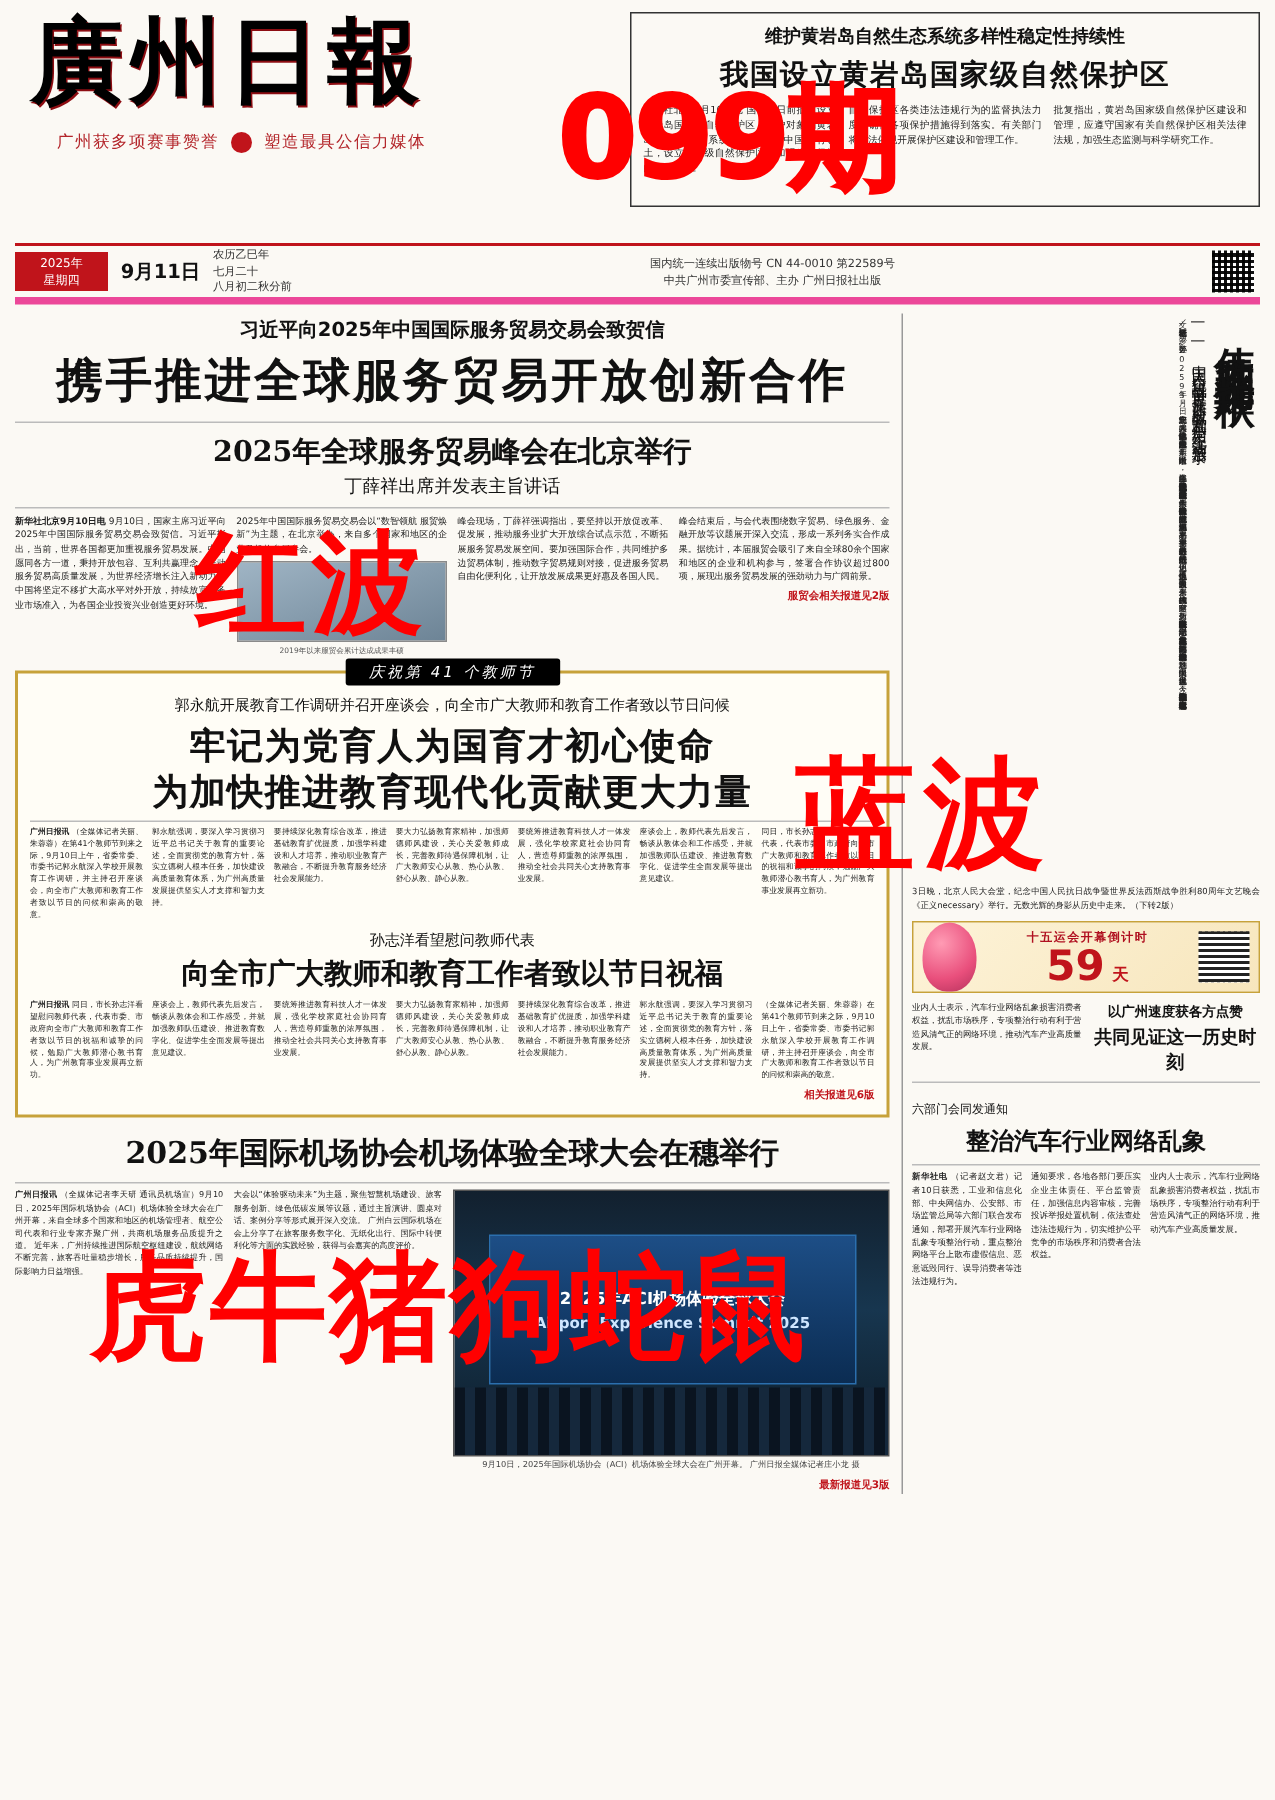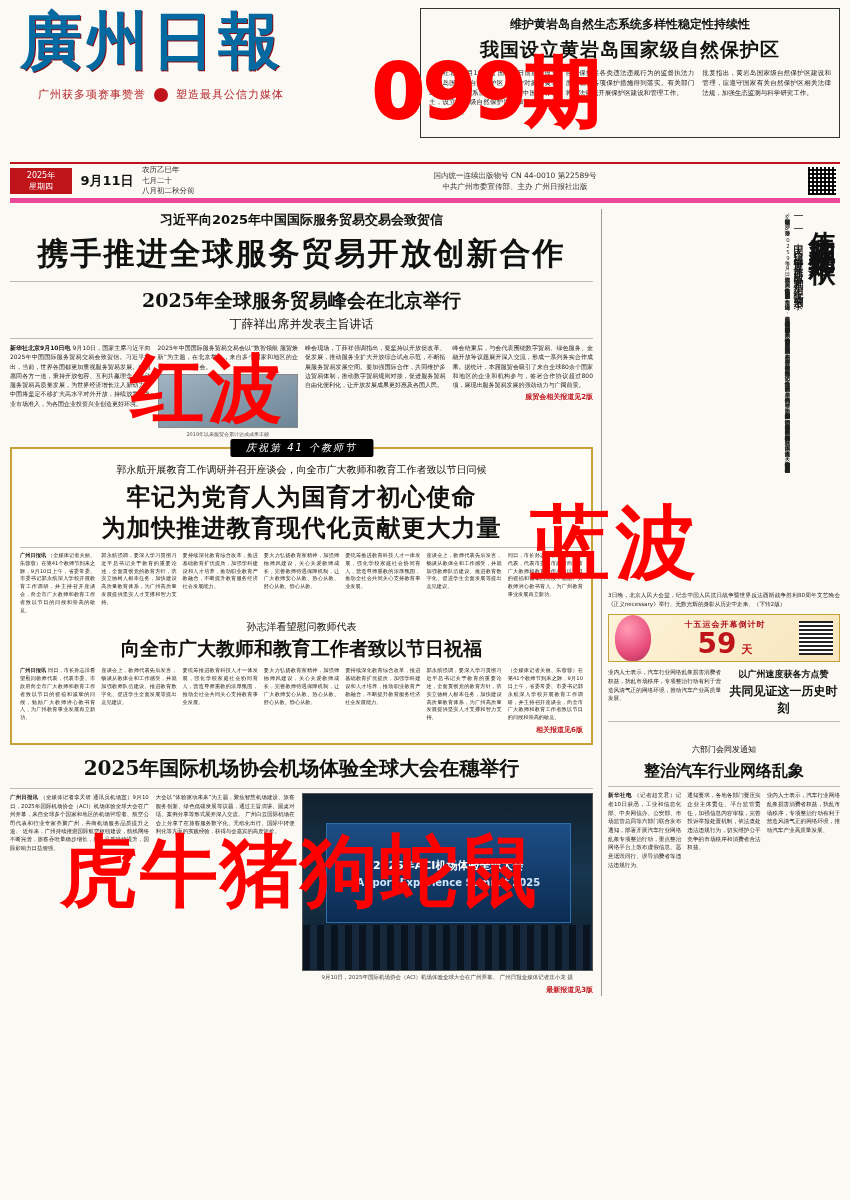--- a/index.html
+++ b/index.html
@@ -13,21 +13,21 @@
   }
   .page{position:relative;width:850px;height:1200px;box-sizing:border-box;padding:8px 10px;}
 
   
   .masthead{display:flex;align-items:flex-start;justify-content:space-between;height:150px;}
   .mast-left{width:400px;position:relative;}
   .logo{
     font-family:"DejaVu Serif","Liberation Serif",serif;
     font-weight:bold;
     font-size:62px;
-    color:#0369a1;
+    color:#000000;
     letter-spacing:4px;
     line-height:1.05;
     padding-left:10px;
     text-shadow:1px 1px 0 #8d0d12;
   }
   .logo-sub{
     margin-top:14px;padding-left:28px;
     font-size:11px;color:#b3252a;letter-spacing:1px;
     display:flex;align-items:center;gap:8px;
   }
@@ -111,21 +111,21 @@
 
   .countdown{border:1px solid #c7a23a;background:linear-gradient(135deg,#fdf3d8,#f7e6bd);margin:6px 0;padding:5px 6px;display:flex;align-items:center;gap:6px;height:48px;box-sizing:border-box;}
   .cd-mascot{width:36px;height:46px;border-radius:50% 50% 45% 45%;background:radial-gradient(circle at 35% 30%,#ff9bb4,#e94f7c 60%,#b4315b);}
   .cd-mid{flex:1;text-align:center;}
   .cd-title{font-size:8px;color:#b01020;font-weight:bold;letter-spacing:1px;}
   .cd-num{font-size:28px;font-weight:bold;color:#c0141b;line-height:1;}
   .cd-unit{font-size:11px;color:#c0141b;font-weight:bold;}
   .cd-qr{width:34px;height:34px;background:repeating-linear-gradient(0deg,#222 0 2px,#fff 2px 4px),repeating-linear-gradient(90deg,#222 0 2px,transparent 2px 4px);}
 
   .mini-head{text-align:center;font-weight:bold;font-size:16px;font-family:"DejaVu Serif","Liberation Serif",serif;margin:6px 0 3px;}
-  .mini-kicker{text-align:center;font-size:8px;margin-top:22px;}
+  .mini-kicker{text-align:left;font-size:8px;margin-top:12px;}
 
   
   .ov{position:absolute;font-family:"DejaVu Sans","Liberation Sans",sans-serif;font-weight:bold;color:#ff0000;pointer-events:none;}
   .ov-issue{top:42px;left:372px;font-size:76px;letter-spacing:-2px;-webkit-text-stroke:2px #ff0000;}
   .ov-red{top:340px;left:130px;font-size:74px;letter-spacing:4px;}
   .ov-blue{top:490px;left:530px;font-size:80px;letter-spacing:6px;}
   .ov-zodiac{top:820px;left:60px;font-size:78px;letter-spacing:2px;}
   .ov-site{bottom:8px;left:40px;font-size:30px;color:#d63a3a;opacity:.92;}
 </style>
 </head>

